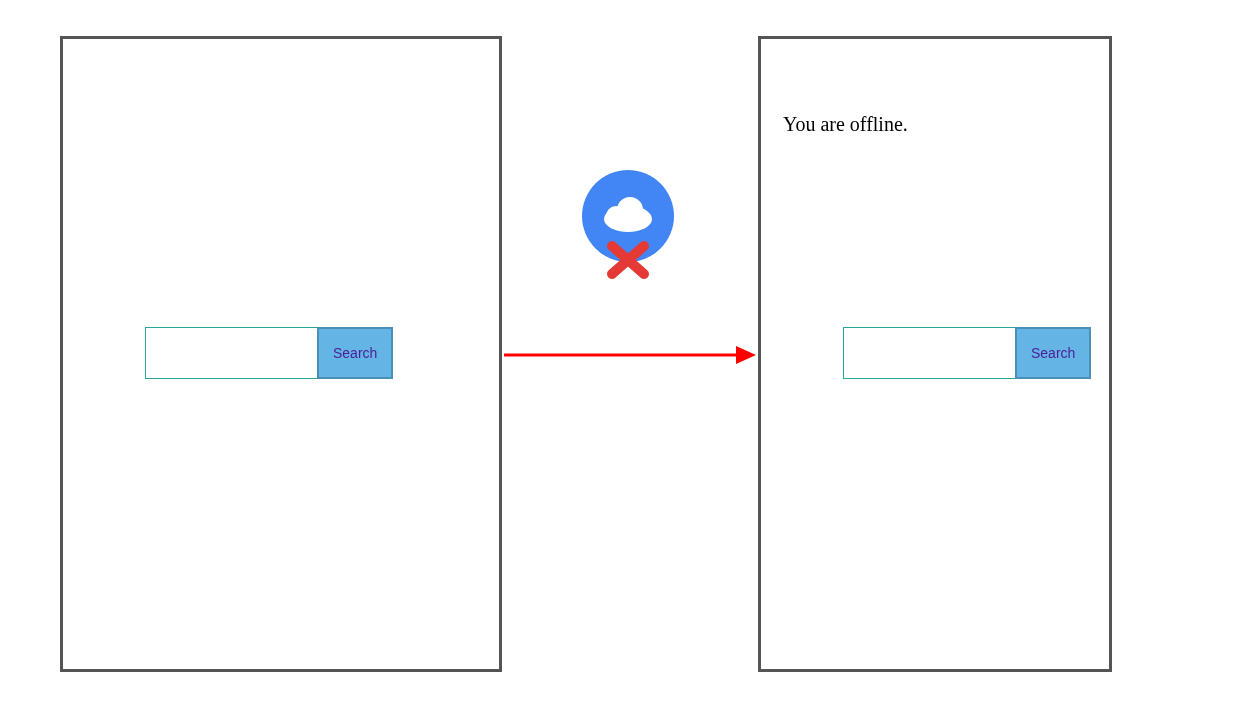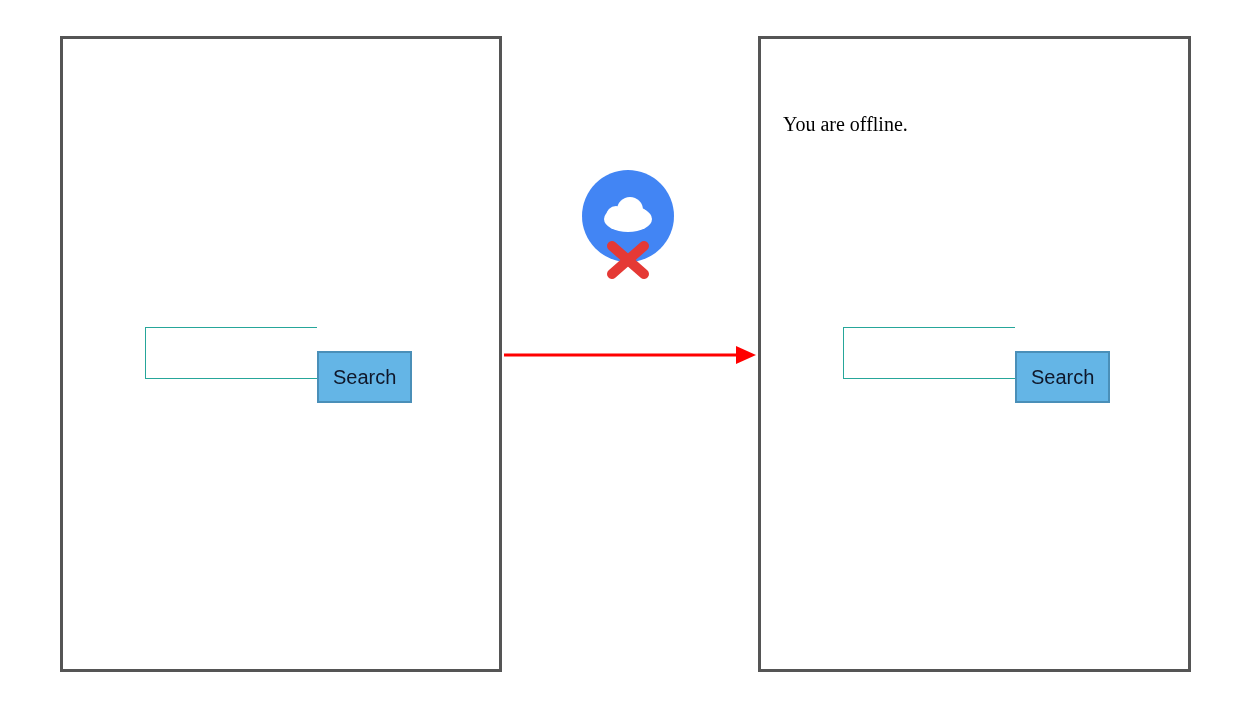--- a/index.html
+++ b/index.html
@@ -19,21 +19,21 @@
     }
     .panel-left {
       left: 60px;
       top: 36px;
       width: 442px;
       height: 636px;
     }
     .panel-right {
       left: 758px;
       top: 36px;
-      width: 433px;
+      width: 354px;
       height: 636px;
     }
     .search-wrap {
       position: absolute;
       left: 82px;
       top: 288px;
       display: flex;
       align-items: stretch;
       height: 52px;
     }
@@ -46,24 +46,23 @@
       outline: none;
       font-size: 18px;
       padding: 0 8px;
     }
     .search-btn {
       height: 52px;
       padding: 0 14px;
       background: #64b5e6;
       border: 2px solid #4a8fb8;
       font-family: Helvetica, Arial, sans-serif;
-      font-size: 20px;
-      color: #0f172a;
+      font-size: 14px;
+      color: #4c1d95;
       cursor: pointer;
-      margin-top: 24px;
     }
     .msg {
       position: absolute;
       left: 22px;
       right: 22px;
       top: 72px;
       font-size: 20px;
       line-height: 1.35;
       color: #000;
     }

